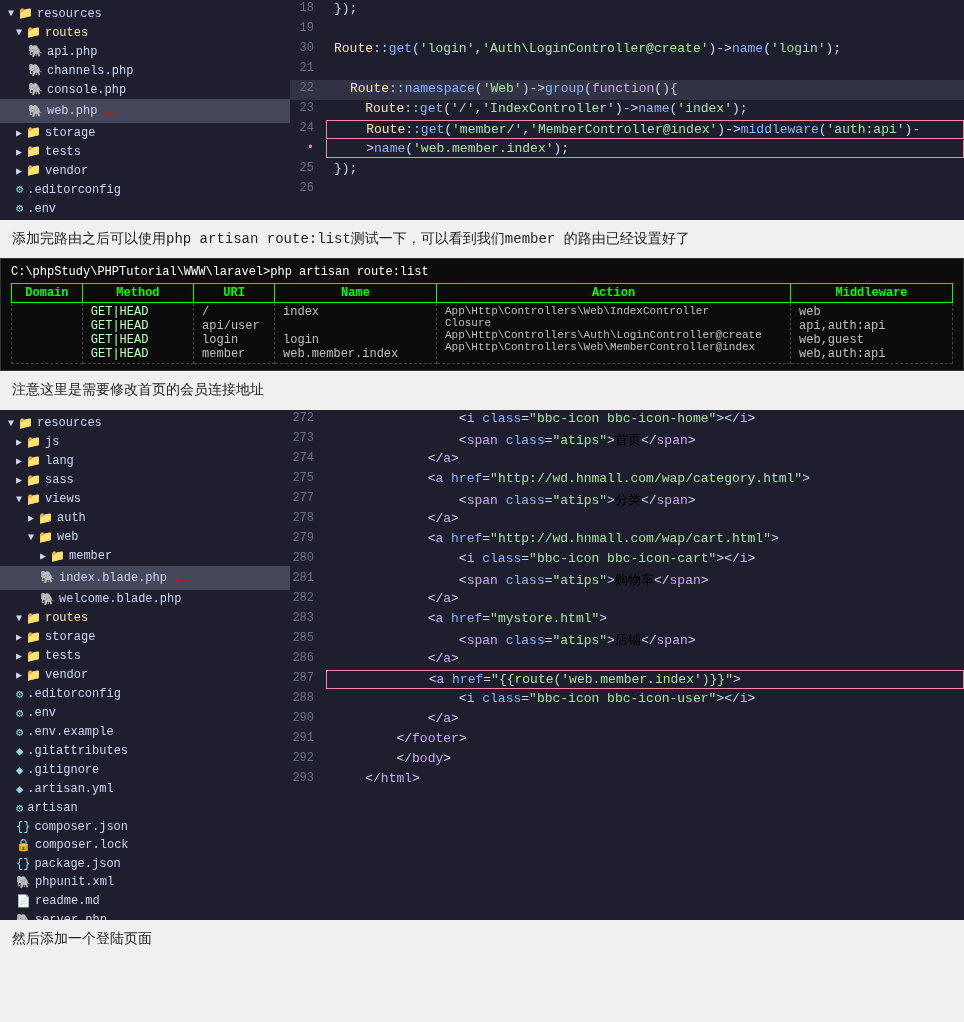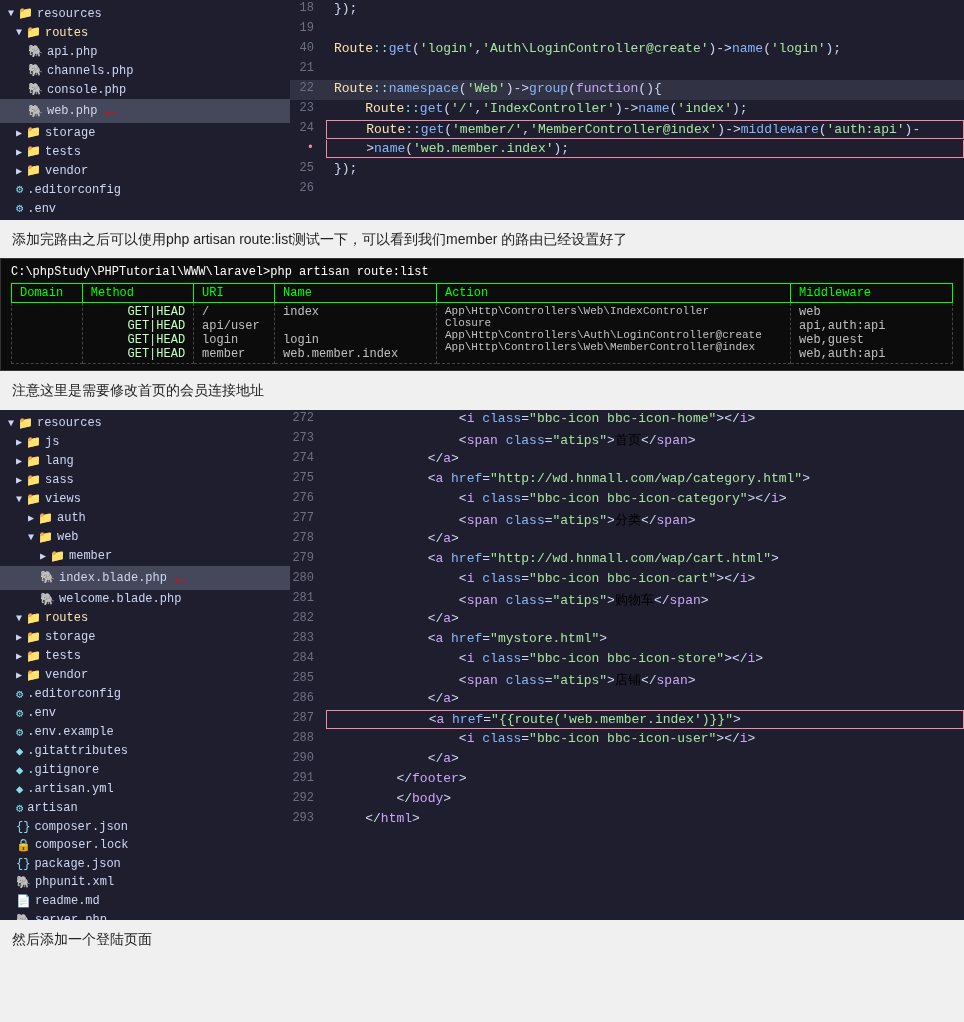--- a/index.html
+++ b/index.html
@@ -86,21 +86,21 @@
     .str { color: #a6e3a1; }
     .op { color: #89dceb; }
     .punc { color: #cdd6f4; }
     .cls { color: #f9e2af; }
 
     
     .annotation {
       background: #f0f0f0;
       color: #222;
       padding: 8px 12px;
-      font-family: Liberation Sans, sans-serif;
+      font-family: Liberation Mono, monospace;
       font-size: 14px;
       line-height: 1.6;
       border-radius: 18px;
     }
 
     
     .terminal-section {
       background: #0c0c0c;
       color: #00ff00;
       font-family: 'Courier New', monospace;
@@ -114,24 +114,24 @@
       margin-bottom: 4px;
     }
 
     .terminal-table {
       width: 100%;
       border-collapse: collapse;
     }
 
     .terminal-table th {
       color: #00ff00;
-      text-align: left;
+      text-align: center;
       border: 1px solid #00ff00;
       padding: 2px 8px;
-      font-weight: normal;
+      font-weight: bold;
     }
 
     .terminal-table td {
       color: #c0c0c0;
       border: 1px dashed #444;
       padding: 2px 8px;
       vertical-align: top;
     }
 
     .t-domain { width: 70px; }
@@ -224,28 +224,28 @@
   <div class="code-area">
     <div class="code-line">
       <span class="line-num">18</span>
       <span class="line-content"><span class="punc">});</span></span>
     </div>
     <div class="code-line">
       <span class="line-num">19</span>
       <span class="line-content">&nbsp;</span>
     </div>
     <div class="code-line">
-      <span class="line-num">40</span>
+      <span class="line-num">30</span>
       <span class="line-content"><span class="cls">Route</span><span class="op">::</span><span class="fn">get</span><span class="punc">(</span><span class="str">'login'</span><span class="punc">,</span><span class="str">'Auth\LoginController@create'</span><span class="punc">)-&gt;</span><span class="fn">name</span><span class="punc">(</span><span class="str">'login'</span><span class="punc">);</span></span>
     </div>
     <div class="code-line">
       <span class="line-num">21</span>
       <span class="line-content">&nbsp;</span>
     </div>
-    <div class="code-line" style="background:#313244;">
+    <div class="code-line" style="background:#313244;gap:16px;">
       <span class="line-num">22</span>
       <span class="line-content"><span class="cls">Route</span><span class="op">::</span><span class="fn">namespace</span><span class="punc">(</span><span class="str">'Web'</span><span class="punc">)-&gt;</span><span class="fn">group</span><span class="punc">(</span><span class="kw">function</span><span class="punc">(){</span></span>
     </div>
     <div class="code-line">
       <span class="line-num">23</span>
       <span class="line-content">    <span class="cls">Route</span><span class="op">::</span><span class="fn">get</span><span class="punc">(</span><span class="str">'/'</span><span class="punc">,</span><span class="str">'IndexController'</span><span class="punc">)-&gt;</span><span class="fn">name</span><span class="punc">(</span><span class="str">'index'</span><span class="punc">);</span></span>
     </div>
     <div class="code-line">
       <span class="line-num">24</span>
       <span class="line-content" style="border:1px solid #f38ba8; display:inline-block; width:100%;">    <span class="cls">Route</span><span class="op">::</span><span class="fn">get</span><span class="punc">(</span><span class="str">'member/'</span><span class="punc">,</span><span class="str">'MemberController@index'</span><span class="punc">)-&gt;</span><span class="fn">middleware</span><span class="punc">(</span><span class="str">'auth:api'</span><span class="punc">)-</span></span>
@@ -278,21 +278,21 @@
         <th class="t-method">Method</th>
         <th class="t-uri">URI</th>
         <th class="t-name">Name</th>
         <th class="t-action">Action</th>
         <th class="t-middleware">Middleware</th>
       </tr>
     </thead>
     <tbody>
       <tr>
         <td>&nbsp;</td>
-        <td style="white-space:pre; color:#c0ffc0;text-align:right;">GET|HEAD
+        <td style="white-space:pre; color:#c0ffc0;">GET|HEAD
 GET|HEAD
 GET|HEAD
 GET|HEAD</td>
         <td style="white-space:pre;">/
 api/user
 login
 member</td>
         <td style="white-space:pre;">index
 
 login
@@ -452,24 +452,20 @@
     </div>
     <div class="code-line">
       <span class="line-num">274</span>
       <span class="line-content">            <span class="punc">&lt;/</span><span class="kw">a</span><span class="punc">&gt;</span></span>
     </div>
     <div class="code-line">
       <span class="line-num">275</span>
       <span class="line-content">            <span class="punc">&lt;</span><span class="kw">a</span> <span class="fn">href</span><span class="punc">=</span><span class="str">"http://wd.hnmall.com/wap/category.html"</span><span class="punc">&gt;</span></span>
     </div>
     <div class="code-line">
-      <span class="line-num">276</span>
-      <span class="line-content">                <span class="punc">&lt;</span><span class="kw">i</span> <span class="fn">class</span><span class="punc">=</span><span class="str">"bbc-icon bbc-icon-category"</span><span class="punc">&gt;&lt;/</span><span class="kw">i</span><span class="punc">&gt;</span></span>
-    </div>
-    <div class="code-line">
       <span class="line-num">277</span>
       <span class="line-content">                <span class="punc">&lt;</span><span class="kw">span</span> <span class="fn">class</span><span class="punc">=</span><span class="str">"atips"</span><span class="punc">&gt;</span>分类<span class="punc">&lt;/</span><span class="kw">span</span><span class="punc">&gt;</span></span>
     </div>
     <div class="code-line">
       <span class="line-num">278</span>
       <span class="line-content">            <span class="punc">&lt;/</span><span class="kw">a</span><span class="punc">&gt;</span></span>
     </div>
     <div class="code-line">
       <span class="line-num">279</span>
       <span class="line-content">            <span class="punc">&lt;</span><span class="kw">a</span> <span class="fn">href</span><span class="punc">=</span><span class="str">"http://wd.hnmall.com/wap/cart.html"</span><span class="punc">&gt;</span></span>
@@ -482,24 +478,20 @@
       <span class="line-num">281</span>
       <span class="line-content">                <span class="punc">&lt;</span><span class="kw">span</span> <span class="fn">class</span><span class="punc">=</span><span class="str">"atips"</span><span class="punc">&gt;</span>购物车<span class="punc">&lt;/</span><span class="kw">span</span><span class="punc">&gt;</span></span>
     </div>
     <div class="code-line">
       <span class="line-num">282</span>
       <span class="line-content">            <span class="punc">&lt;/</span><span class="kw">a</span><span class="punc">&gt;</span></span>
     </div>
     <div class="code-line">
       <span class="line-num">283</span>
       <span class="line-content">            <span class="punc">&lt;</span><span class="kw">a</span> <span class="fn">href</span><span class="punc">=</span><span class="str">"mystore.html"</span><span class="punc">&gt;</span></span>
-    </div>
-    <div class="code-line">
-      <span class="line-num">284</span>
-      <span class="line-content">                <span class="punc">&lt;</span><span class="kw">i</span> <span class="fn">class</span><span class="punc">=</span><span class="str">"bbc-icon bbc-icon-store"</span><span class="punc">&gt;&lt;/</span><span class="kw">i</span><span class="punc">&gt;</span></span>
     </div>
     <div class="code-line">
       <span class="line-num">285</span>
       <span class="line-content">                <span class="punc">&lt;</span><span class="kw">span</span> <span class="fn">class</span><span class="punc">=</span><span class="str">"atips"</span><span class="punc">&gt;</span>店铺<span class="punc">&lt;/</span><span class="kw">span</span><span class="punc">&gt;</span></span>
     </div>
     <div class="code-line">
       <span class="line-num">286</span>
       <span class="line-content">            <span class="punc">&lt;/</span><span class="kw">a</span><span class="punc">&gt;</span></span>
     </div>
     <div class="code-line">

